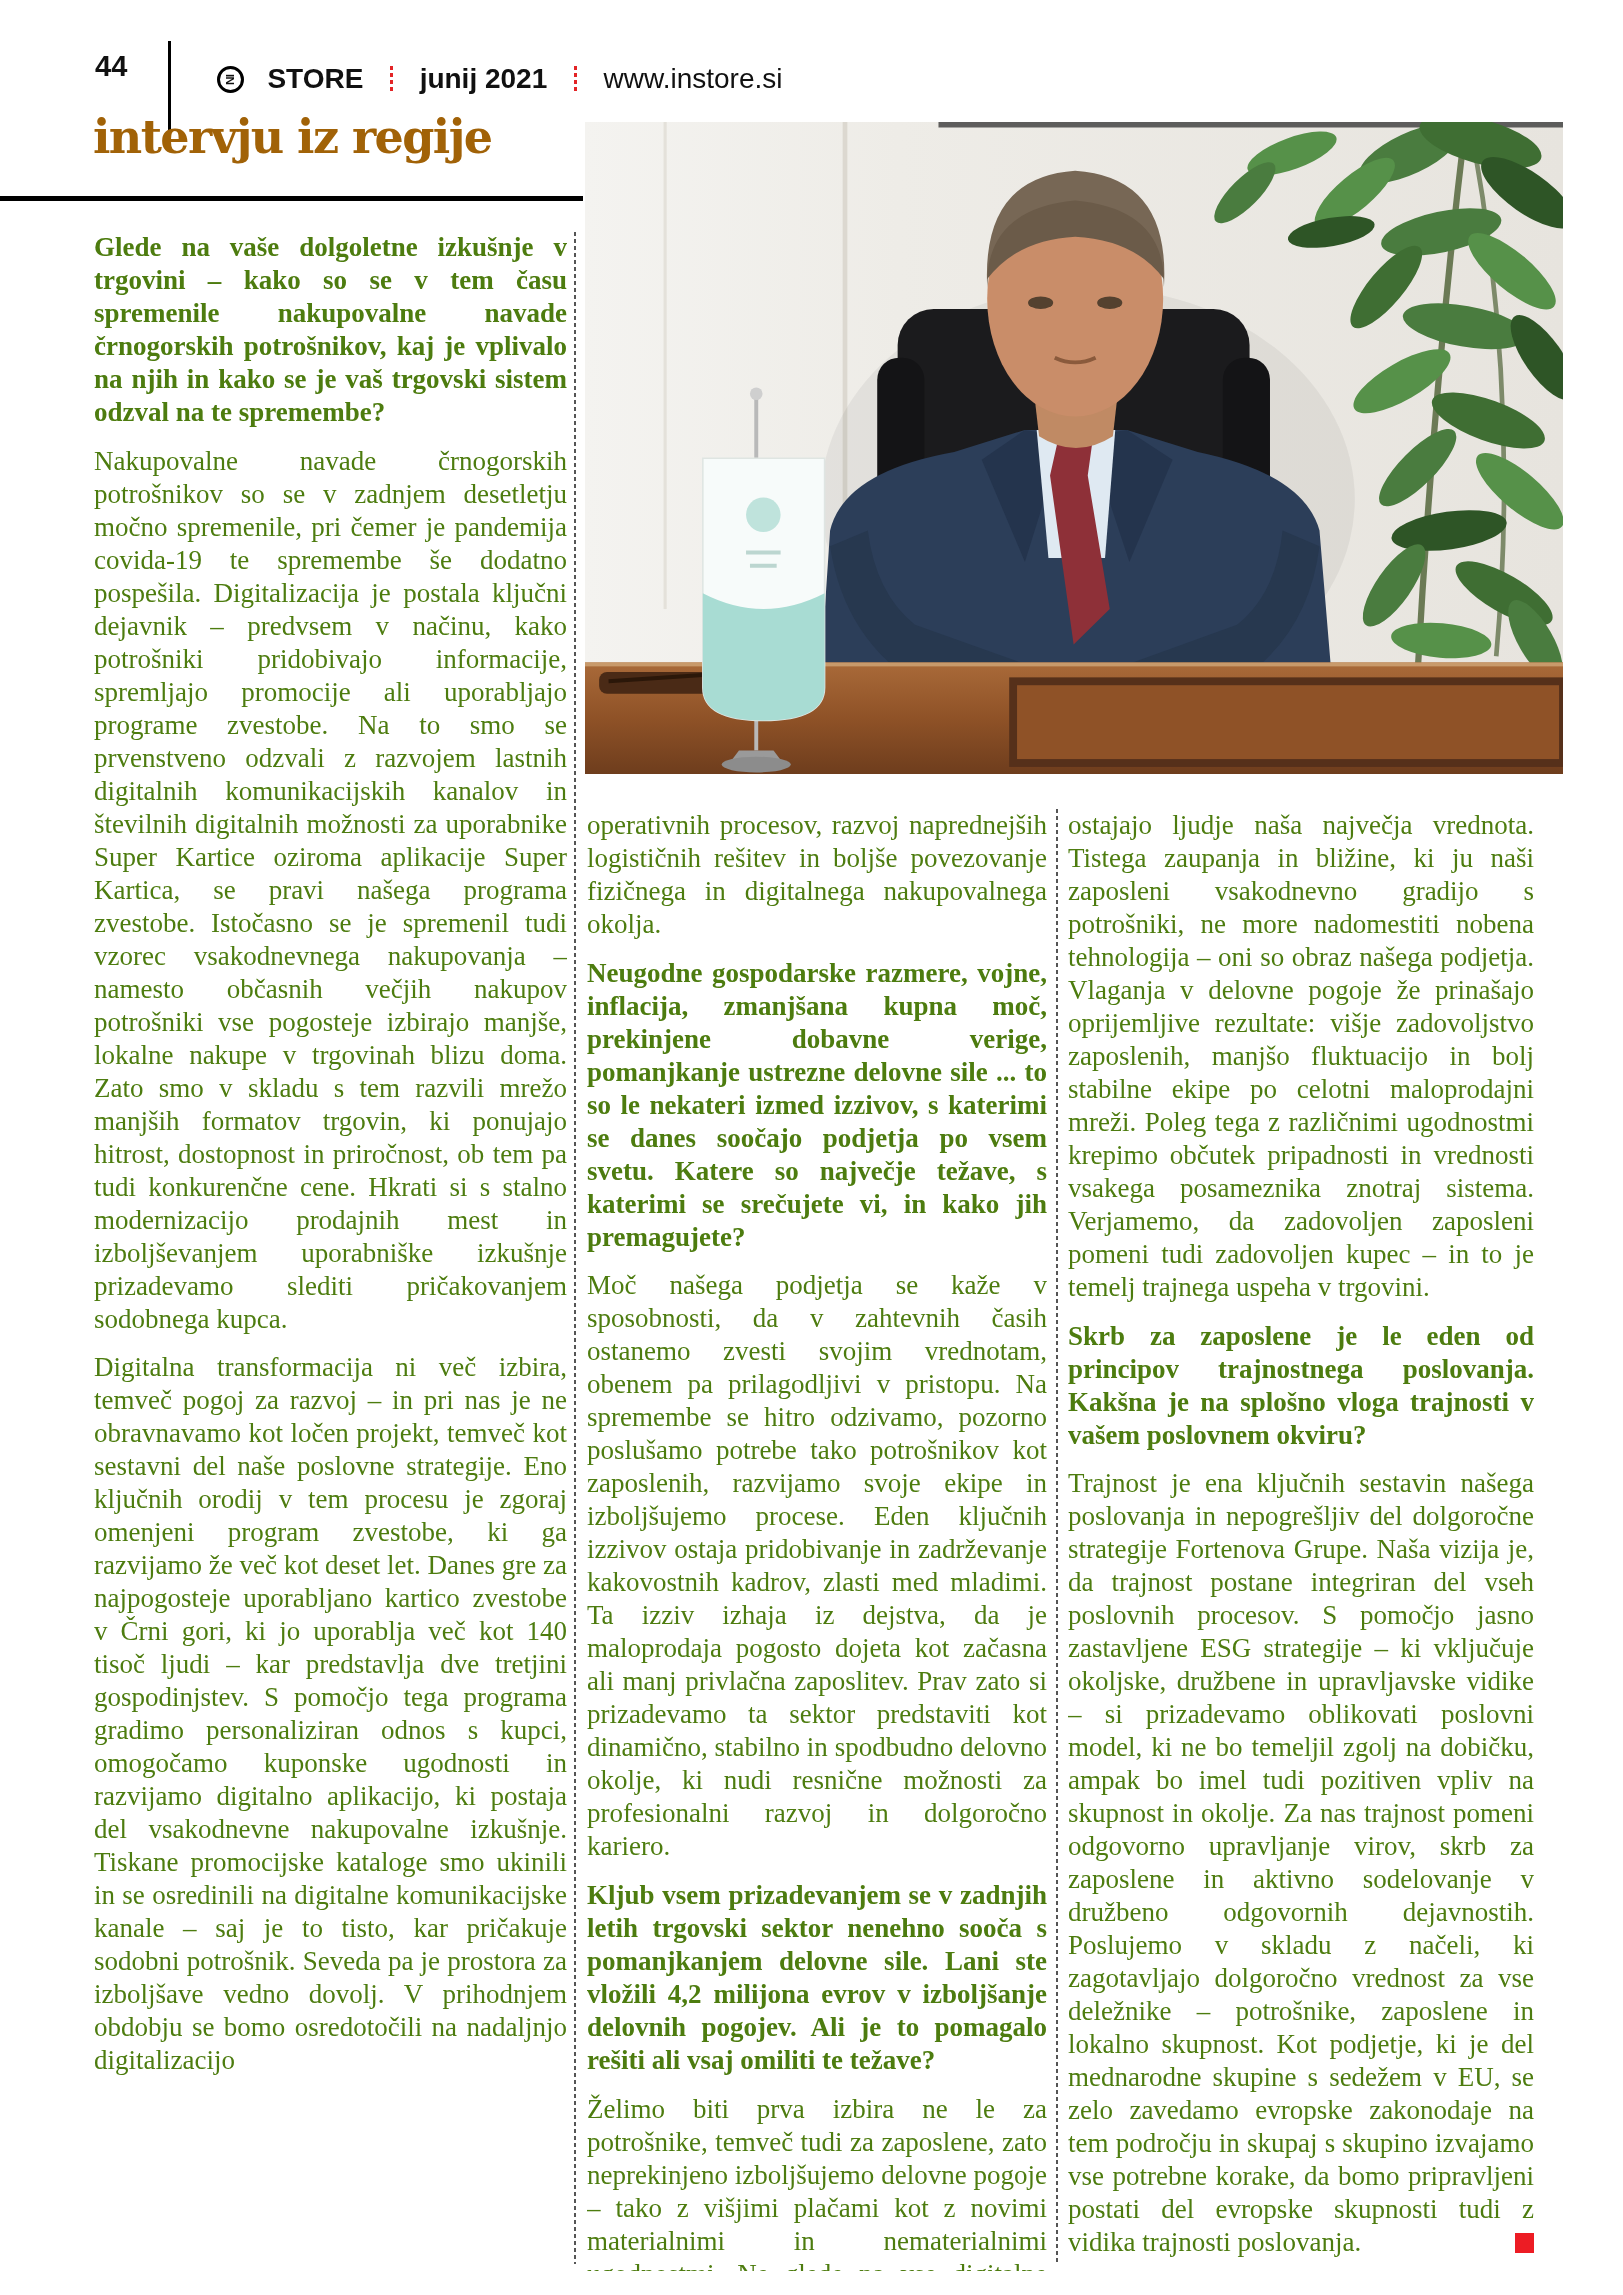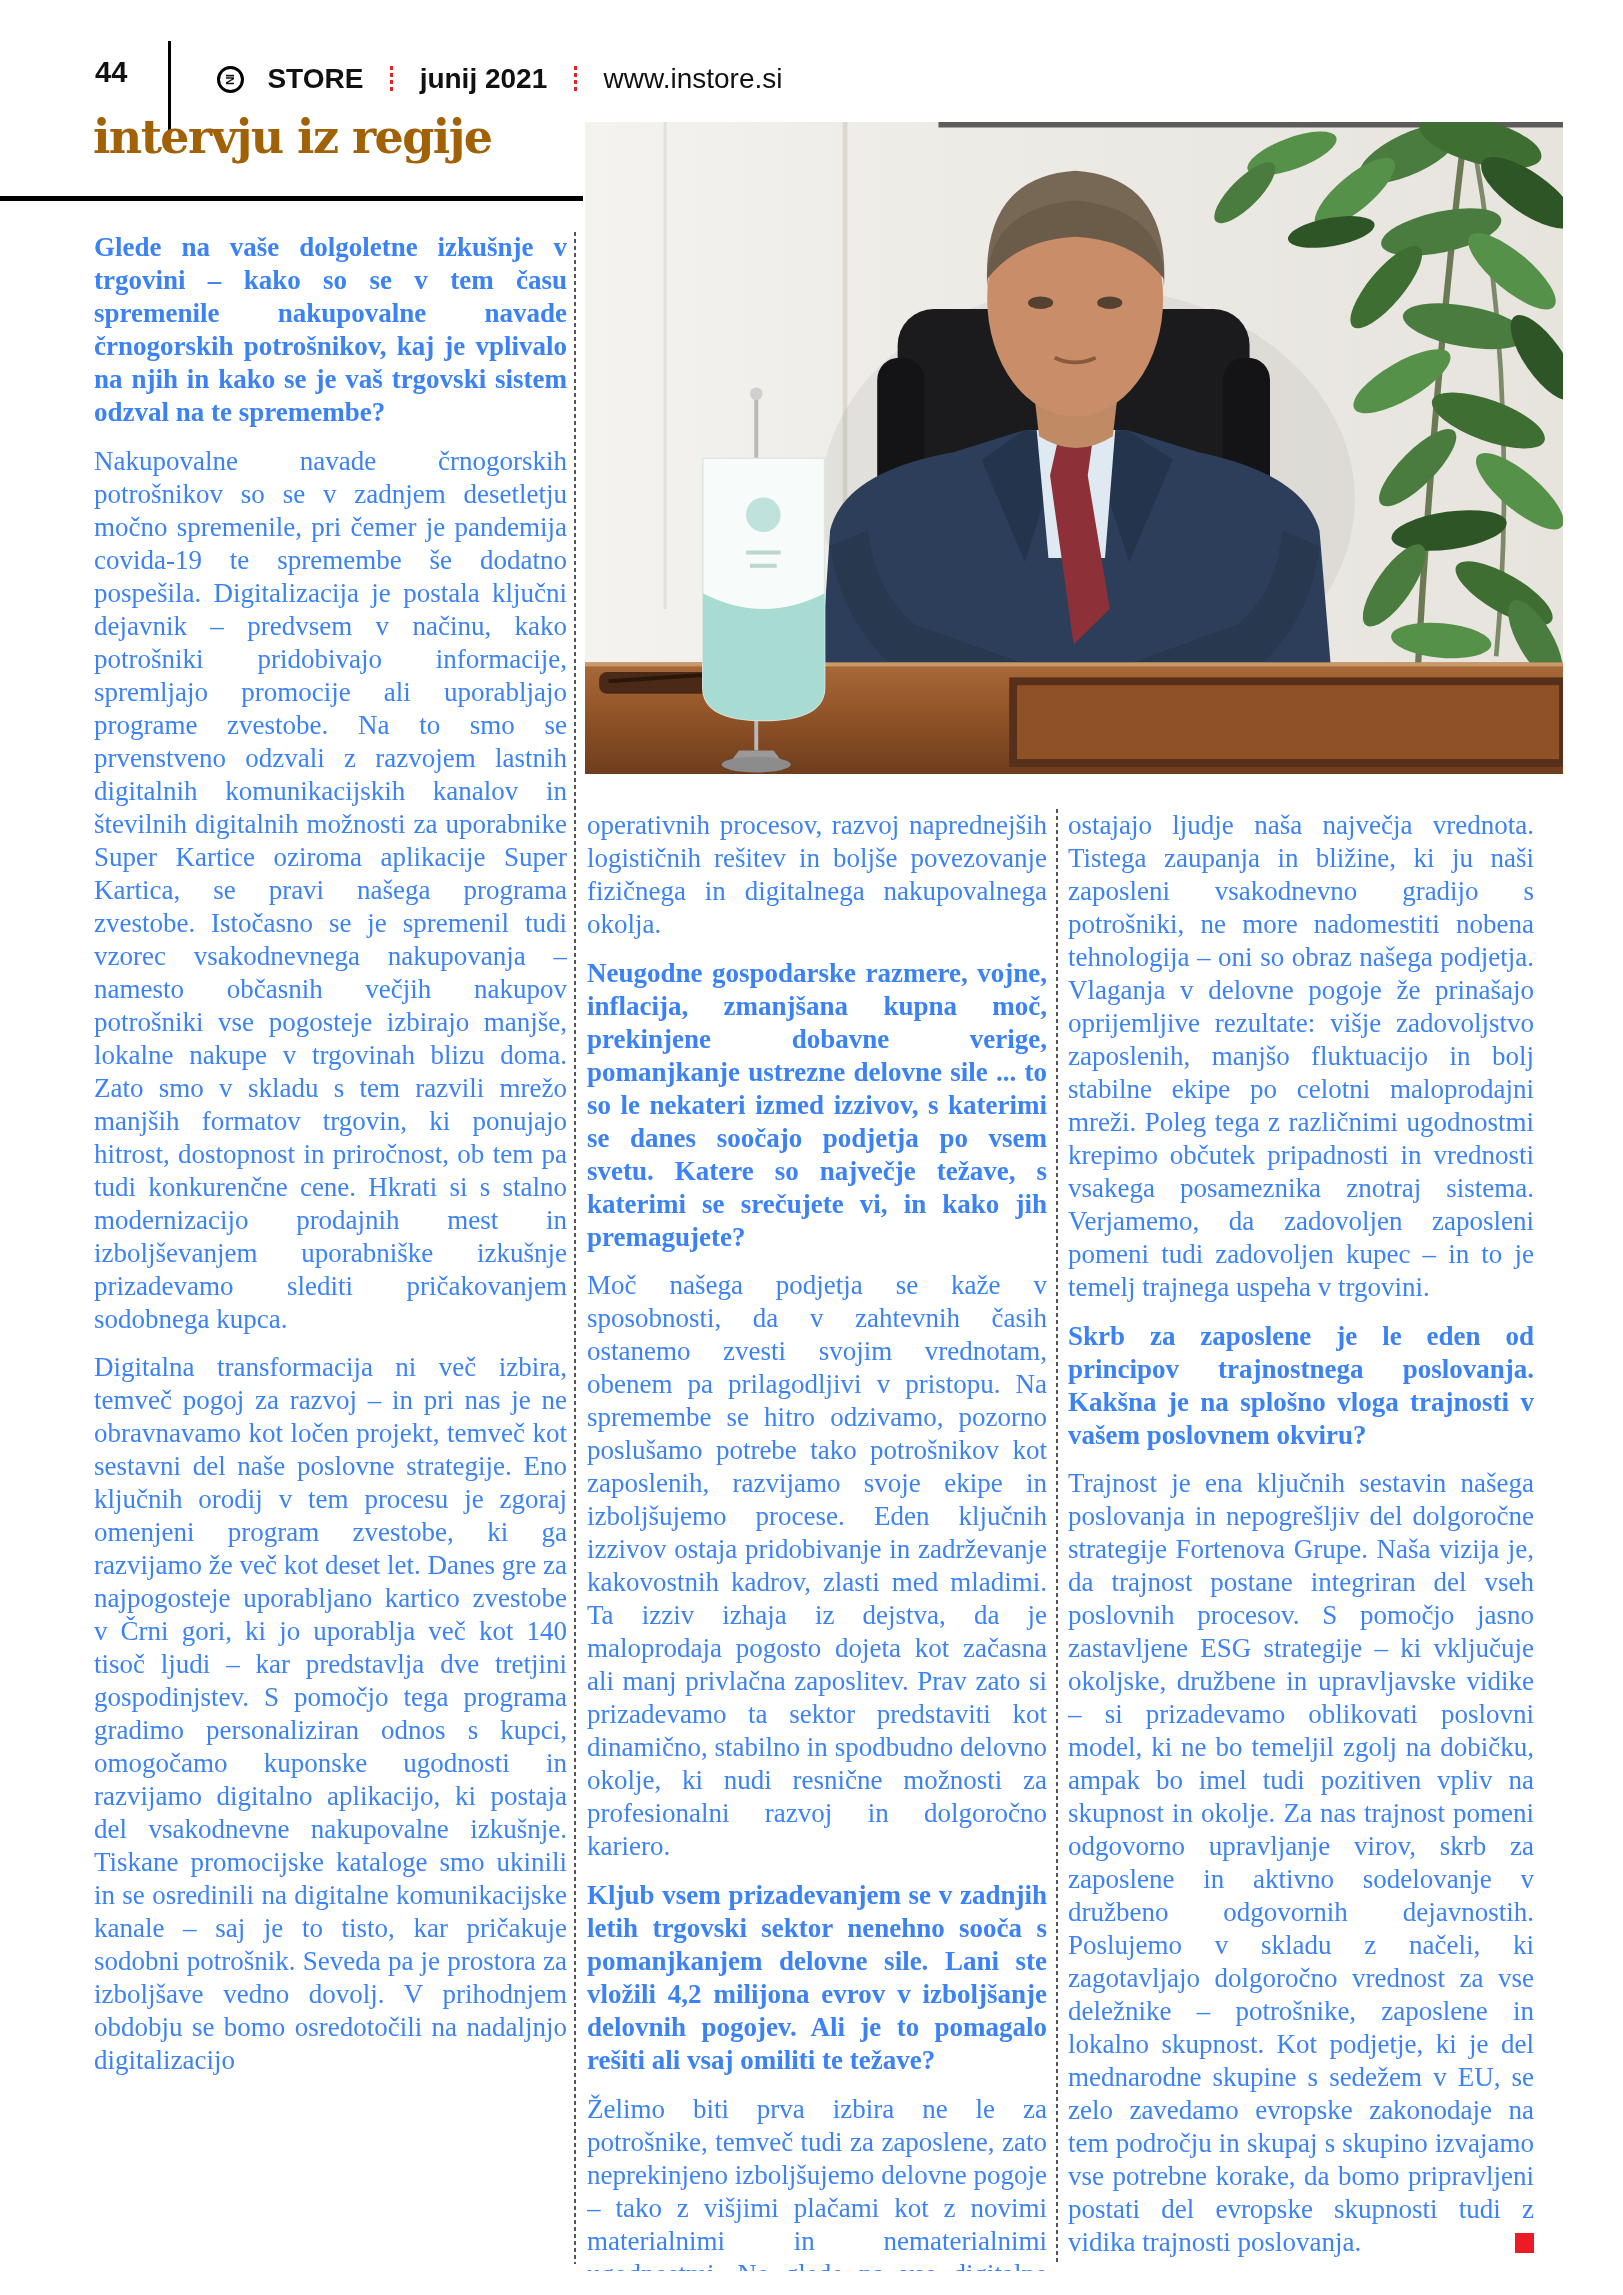--- a/index.html
+++ b/index.html
@@ -3,21 +3,21 @@
 <meta charset="utf-8">
 <style>
   html,body { margin:0; padding:0; background:#888; }
   #page {
     position:relative; width:1623px; height:2295px; background:#ffffff;
     font-family:"Liberation Serif", serif; color:#111; overflow:hidden;
     margin:0 auto;
   }
   
   .page-number {
-    position:absolute; left:95px; top:56px;
+    position:absolute; left:95px; top:50px;
     font:700 29px "Liberation Sans", sans-serif; letter-spacing:0;
   }
   .header-divider {
     position:absolute; left:168px; top:41px; width:3.1px; height:91px; background:#000;
   }
   .brand-row {
     position:absolute; left:217px; top:63px; display:flex; align-items:center;
     font-family:"Liberation Sans", sans-serif;
     gap:14px;
   }
@@ -40,21 +40,21 @@
   .section-title {
     position:absolute; left:93px; top:110px;
     font:700 46px "DejaVu Serif", serif; letter-spacing:-1.6px; color:#a16207;
   }
   .title-rule { position:absolute; left:0; top:196px; width:583px; height:4.7px; background:#000; }
   
   .photo { position:absolute; left:585px; top:122px; width:978px; height:652px; }
   
   .col {
     position:absolute; font-size:27px; line-height:33px; text-align:justify;
-    color:#3b82f6; overflow:hidden;
+    color:#4d7c0f; overflow:hidden;
   }
   .col p { margin:0 0 15.7px 0; }
   .col p.q { font-weight:700; }
   #col1 { left:94px;  top:231px;  width:473px; height:2034px; }
   #col2 { left:587px;  top:809px; width:460px; height:1462px; }
   #col3 { left:1068px; top:809px; width:466px; height:1462px; }
   .vsep {
     position:absolute; width:1.6px;
     background-image:repeating-linear-gradient(180deg,#555 0 3.9px, transparent 3.9px 7px);
   }

